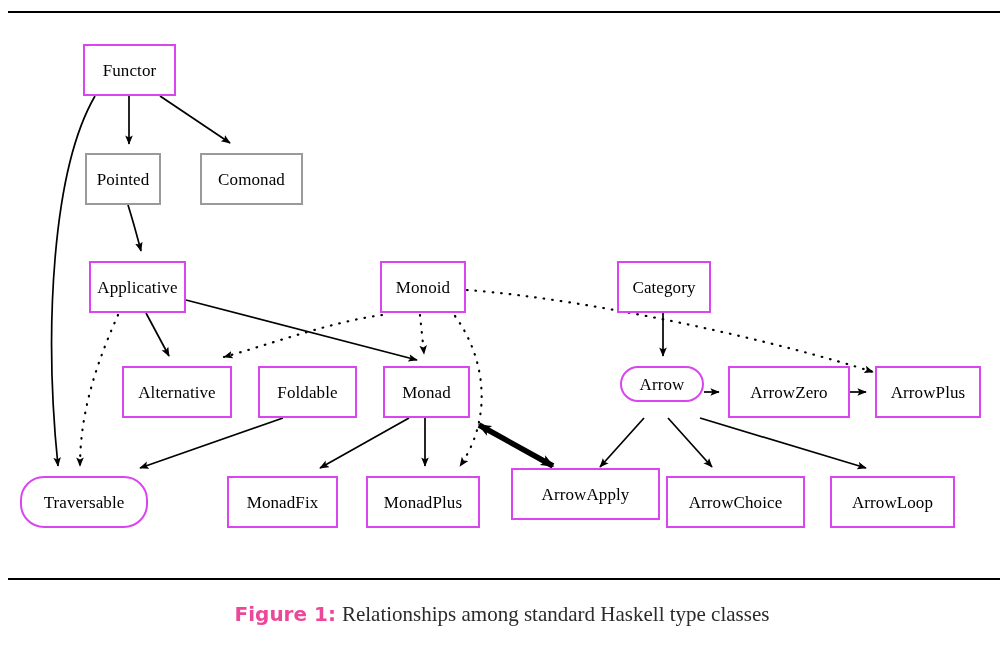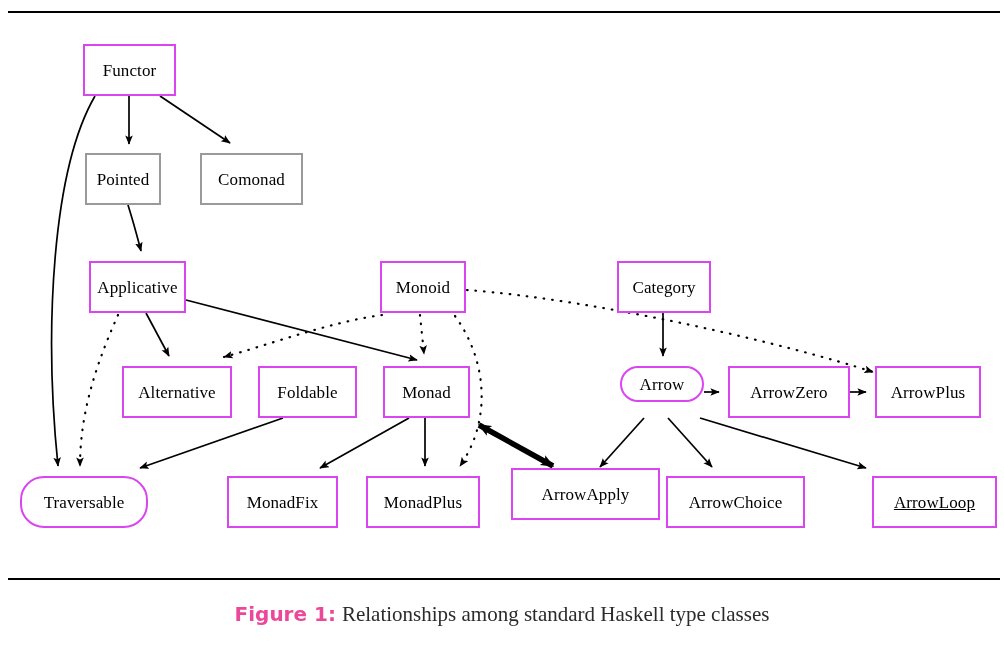--- a/index.html
+++ b/index.html
@@ -192,21 +192,21 @@
       </div>
       <div class="node" style="left: 366px; top: 476px; width: 114px; height: 52px;">
         <span>MonadPlus</span>
       </div>
       <div class="node" style="left: 511px; top: 468px; width: 149px; height: 52px;">
         <span>ArrowApply</span>
       </div>
       <div class="node" style="left: 666px; top: 476px; width: 139px; height: 52px;">
         <span>ArrowChoice</span>
       </div>
-      <div class="node" style="left: 872px; top: 476px; width: 125px; height: 52px; text-decoration: underline;">
+      <div class="node" style="left: 830px; top: 476px; width: 125px; height: 52px;">
         <span>ArrowLoop</span>
       </div>
     </div>
 
   <div class="rule bottom"></div>
 
   <div id="caption">
     <span class="cap-label">Figure 1:</span><span class="cap-text">Relationships among standard Haskell type classes</span>
   </div>
 

